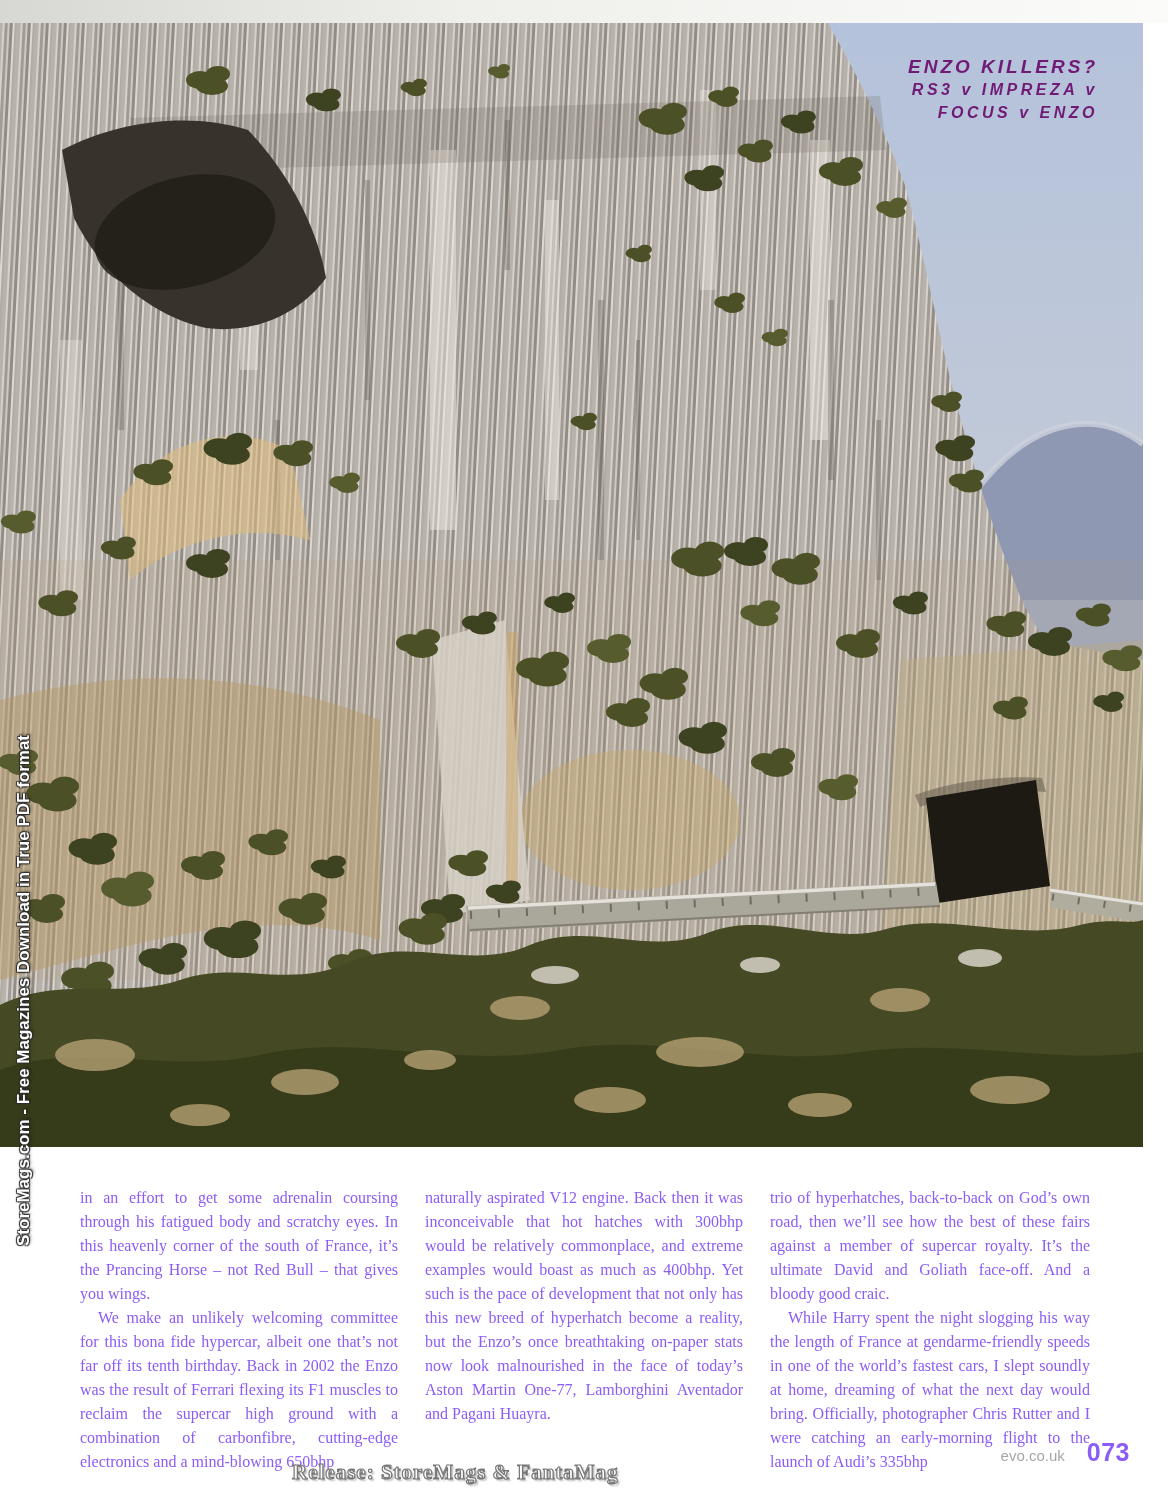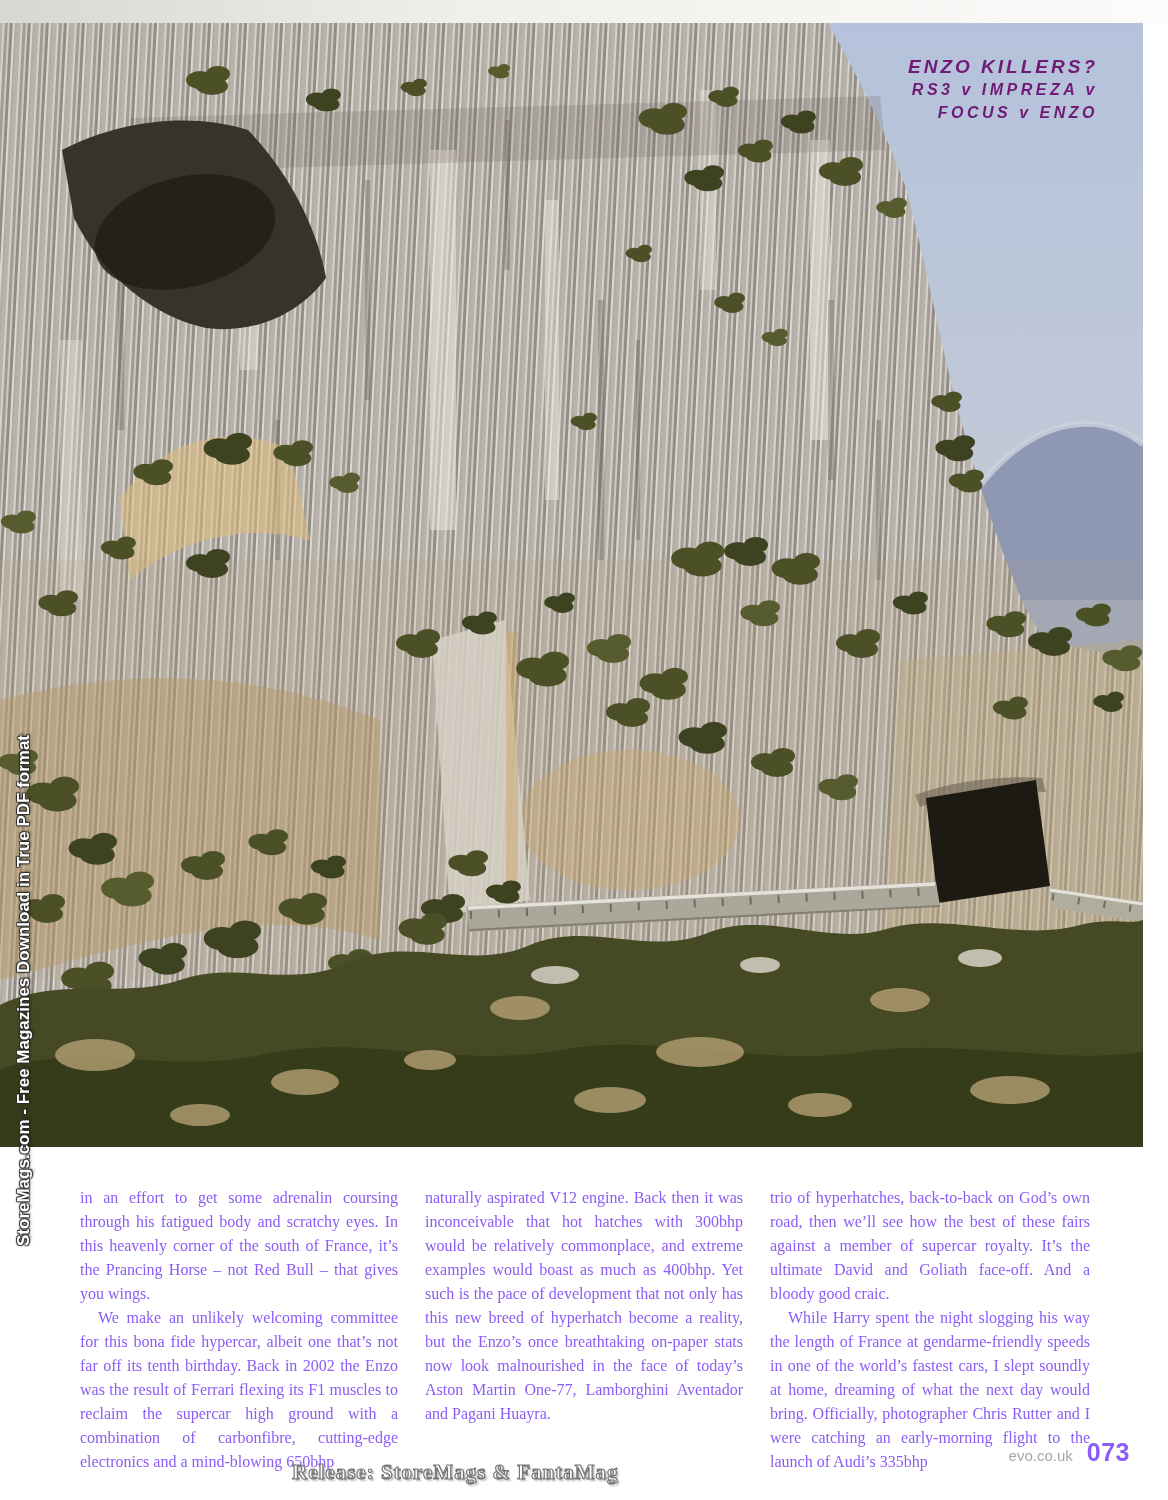--- a/index.html
+++ b/index.html
@@ -32,21 +32,21 @@
   #col1 { left: 80px;  width: 318px; }
   #col2 { left: 425px; width: 318px; }
   #col3 { left: 770px; width: 320px; }
   .article-col p.indent { text-indent: 18px; }
   .brand-evo {
     font-family: "Liberation Sans", sans-serif; font-weight: 700;
     font-size: 15px; letter-spacing: 0;
   }
   .footer {
     position: absolute; top: 1438px; right: 38px;
-    display: flex; align-items: baseline; gap: 14px;
+    display: flex; align-items: baseline; gap: 22px;
     font-family: "Liberation Sans", sans-serif;
   }
   .footer .site { font-size: 15px; color: #a6a6a4; }
   .footer .pnum { font-size: 25px; font-weight: 700; color: #8b5cf6; letter-spacing: 0.5px; }
   .wm-left {
     position: absolute; left: 14px; top: 1246px;
     transform: rotate(-90deg); transform-origin: 0 0;
     white-space: nowrap;
     font-family: "Liberation Sans", sans-serif; font-weight: 700;
     font-size: 17px; color: #ffffff;

